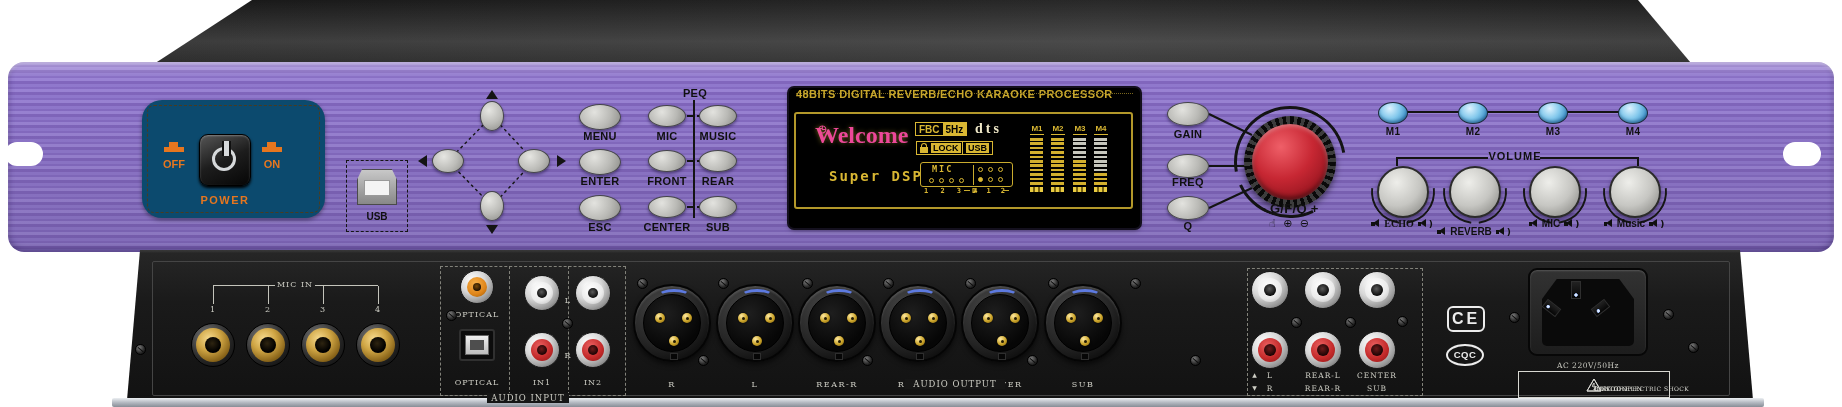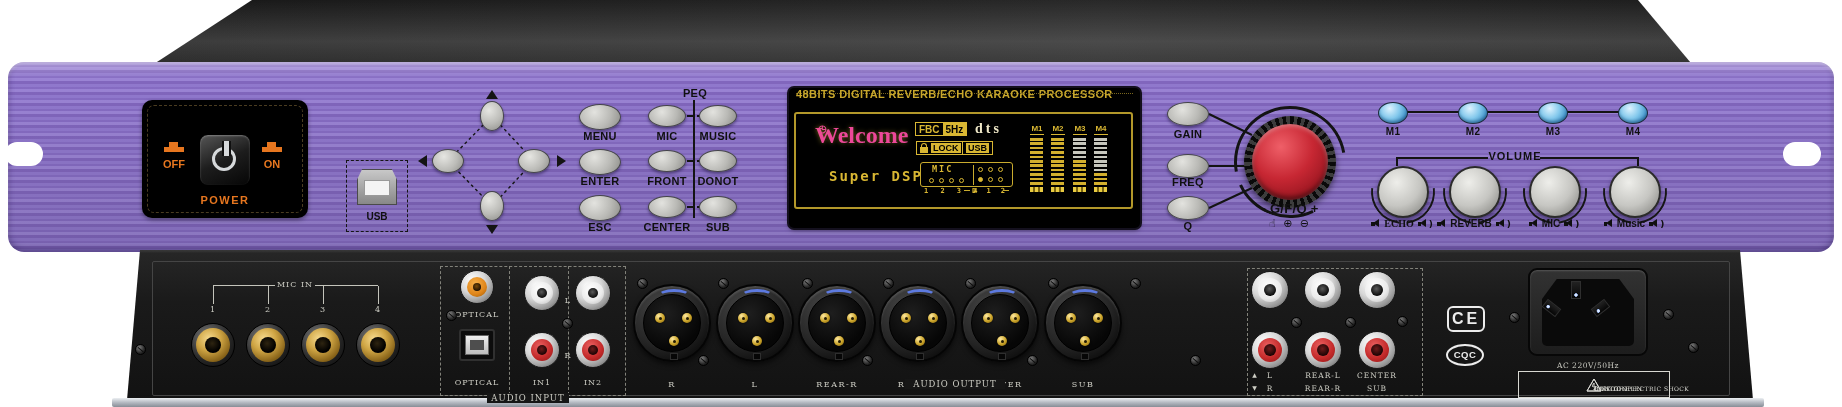--- a/index.html
+++ b/index.html
@@ -20,21 +20,21 @@
       linear-gradient(180deg,rgba(255,255,255,.28),rgba(255,255,255,0) 9%,rgba(0,0,0,.10) 96%),
       repeating-linear-gradient(180deg,#9078cd 0 3px,#866cc3 3px 5px,#9a83d4 5px 8px,#8166bd 8px 11px);
     box-shadow:inset 0 -3px 6px rgba(30,15,70,.45), inset 0 2px 3px rgba(255,255,255,.35);}
   .ear-hole{width:38px;height:24px;border-radius:12px;background:#fff;}
   .eh1{left:5px;top:24px;}  .eh2{left:5px;top:142px;}
   .eh3{left:1783px;top:24px;} .eh4{left:1783px;top:142px;}
 
   .flabel{font:bold 11px/12px "Liberation Sans",sans-serif;color:#101010;text-align:center;letter-spacing:.3px;}
 
   
-  .power-box{left:142px;top:100px;width:166px;height:118px;background:#000000;border-radius:10px;
+  .power-box{left:142px;top:100px;width:183px;height:118px;background:#0c4a6e;border-radius:20px;
              box-shadow:0 2px 4px rgba(0,0,0,.4);}
   .power-inner{inset:5px;border:1px dashed #4a3c20;border-radius:7px;}
   .olabel{font:bold 11px "Liberation Sans",sans-serif;color:#e6761f;text-align:center;}
   .off-label{left:14px;top:58px;width:36px;} .on-label{left:112px;top:58px;width:36px;}
   .tgl{width:20px;height:5px;background:#e6761f;}
   .tgl::before{content:"";position:absolute;left:5px;top:-5px;width:9px;height:5px;background:#e6761f;}
   .tgl-off{left:22px;top:47px;} .tgl-on{left:120px;top:47px;}
   .power-btn{left:57px;top:34px;width:52px;height:52px;border-radius:9px;border:1px solid #000;
      background:linear-gradient(155deg,#565656,#1d1d1d 50%,#060606);
      box-shadow:inset 0 1px 2px rgba(255,255,255,.3),0 2px 3px #000;}
@@ -430,21 +430,21 @@
     <div class="flabel" style="left: 638px; top: 130px; width: 58px;">MIC</div>
     <div class="peq-tick" style="left: 687px; top: 115px;"></div>
     <div class="peq-tick" style="left: 697px; top: 115px;"></div>
     <div class="oval-btn" style="left: 699px; top: 105px; width: 38px; height: 22px;"></div>
     <div class="flabel" style="left: 689px; top: 130px; width: 58px;">MUSIC</div>
     <div class="oval-btn" style="left: 648px; top: 150px; width: 38px; height: 22px;"></div>
     <div class="flabel" style="left: 638px; top: 175px; width: 58px;">FRONT</div>
     <div class="peq-tick" style="left: 687px; top: 160px;"></div>
     <div class="peq-tick" style="left: 697px; top: 160px;"></div>
     <div class="oval-btn" style="left: 699px; top: 150px; width: 38px; height: 22px;"></div>
-    <div class="flabel" style="left: 689px; top: 175px; width: 58px;">DONOT</div>
+    <div class="flabel" style="left: 689px; top: 175px; width: 58px;">REAR</div>
     <div class="oval-btn" style="left: 648px; top: 196px; width: 38px; height: 22px;"></div>
     <div class="flabel" style="left: 638px; top: 221px; width: 58px;">CENTER</div>
     <div class="peq-tick" style="left: 687px; top: 206px;"></div>
     <div class="peq-tick" style="left: 697px; top: 206px;"></div>
     <div class="oval-btn" style="left: 699px; top: 196px; width: 38px; height: 22px;"></div>
     <div class="flabel" style="left: 689px; top: 221px; width: 58px;">SUB</div>
     <div class="oval-btn" style="left: 1167px; top: 102px; width: 42px; height: 24px;"></div>
     <div class="flabel" style="left: 1158px; top: 128px; width: 60px;">GAIN</div>
     <div class="oval-btn" style="left: 1167px; top: 154px; width: 42px; height: 24px;"></div>
     <div class="flabel" style="left: 1158px; top: 176px; width: 60px;">FREQ</div>
@@ -459,21 +459,21 @@
     <div class="led" style="left: 1618px; top: 102px;"></div>
     <div class="flabel" style="left: 1613px; top: 126px; width: 40px; font-size: 10px;">M4</div>
     <div class="vol-knob" style="left: 1377px; top: 166px;"></div>
     <div class="vol-row" style="left: 1353px; top: 218px; width: 100px;">
       <div class="spk" style="position: relative;"></div>
       <span style="position: relative; font-family: Liberation Serif, serif;">ECHO</span>
       <div class="spk" style="position: relative;"></div>
       <div class="wv" style="position: relative;"></div>
     </div>
     <div class="vol-knob" style="left: 1449px; top: 166px;"></div>
-    <div class="vol-row" style="left: 1425px; top: 218px; width: 100px;">
+    <div class="vol-row" style="left: 1425px; top: 226px; width: 100px;">
       <div class="spk" style="position: relative;"></div>
       <span style="position: relative;">REVERB</span>
       <div class="spk" style="position: relative;"></div>
       <div class="wv" style="position: relative;"></div>
     </div>
     <div class="vol-knob" style="left: 1529px; top: 166px;"></div>
     <div class="vol-row" style="left: 1505px; top: 218px; width: 100px;">
       <div class="spk" style="position: relative;"></div>
       <span style="position: relative;">MIC</span>
       <div class="spk" style="position: relative;"></div>

